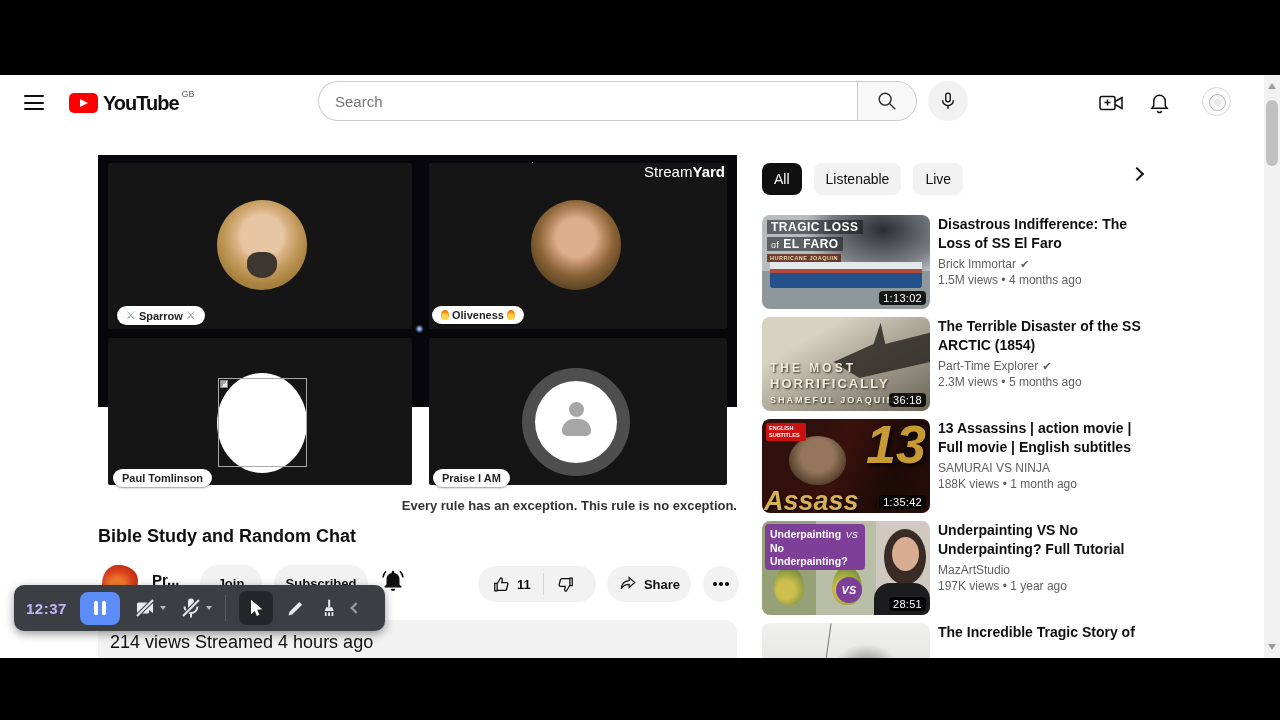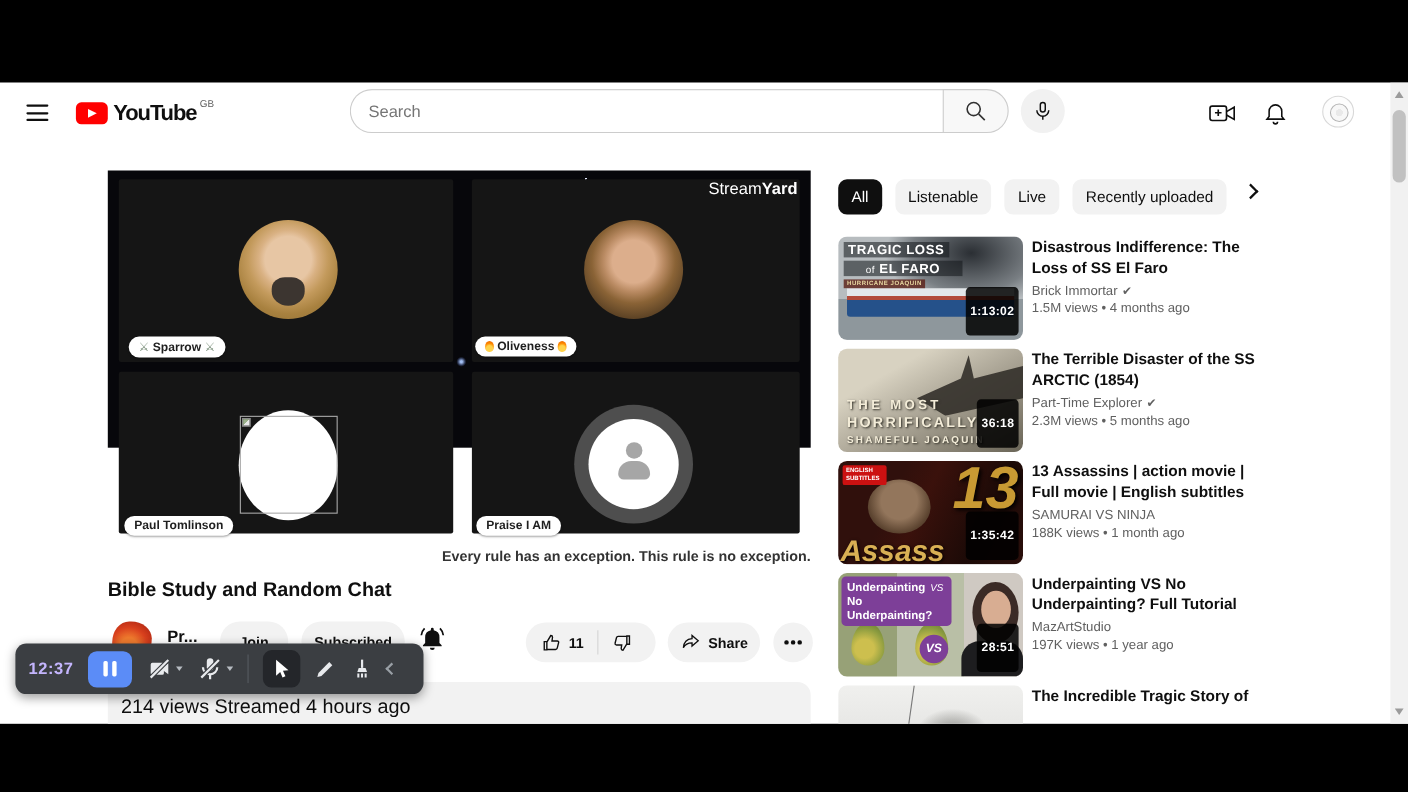--- a/index.html
+++ b/index.html
@@ -137,33 +137,33 @@
     border-right:2px solid #0f0f0f; border-top:2px solid #0f0f0f; transform:rotate(45deg); cursor:pointer; }
   .vrow { position:absolute; left:762px; width:380px; height:94px; cursor:pointer; }
   .thumb { position:absolute; left:0; top:0; width:168px; height:94px; border-radius:8px;
     overflow:hidden; background:#ddd; }
   .vinfo { position:absolute; left:176px; top:0; width:204px; }
   .vt { font-size:14px; font-weight:bold; color:#0f0f0f; line-height:19px; }
   .vc { font-size:12px; color:#606060; margin-top:4px; display:flex; align-items:center; gap:4px; }
   .verify { font-size:11px; color:#606060; font-family:"DejaVu Sans",sans-serif; }
   .vm { font-size:12px; color:#606060; margin-top:2px; }
   .duration { position:absolute; right:4px; bottom:4px; background:rgba(0,0,0,.85); color:#fff;
-    font-size:11px; font-weight:bold; padding:16px 4px; border-radius:4px; letter-spacing:.3px; }
+    font-size:11px; font-weight:normal; padding:1px 4px; border-radius:4px; letter-spacing:.3px; }
   .hide-empty:empty { display:none; }
 
   
   .t1 { background:
     radial-gradient(100px 64px at 72% 16%, rgba(35,39,44,.95), rgba(70,76,82,.55) 55%, transparent 78%),
     linear-gradient(#b7bcbf 0 60%, #8e979c 60% 100%); }
   .t1-ship { position:absolute; left:8px; right:8px; top:50%; height:28%;
     background:linear-gradient(#e3e7ea 0 28%, #b24a3a 28% 42%, #25518a 42% 100%); border-radius:0 0 3px 3px; }
   .t1-l1 { position:absolute; left:5px; top:5px; font-size:12px; font-weight:bold; color:#fff;
     background:rgba(18,22,26,.55); padding:0 4px; letter-spacing:.5px; }
   .t1-l2 { position:absolute; left:5px; top:22px; font-size:12px; font-weight:bold; color:#fff;
-    background:rgba(18,22,26,.55); padding:0 20px; letter-spacing:.5px; }
+    background:rgba(18,22,26,.55); padding:0 4px; letter-spacing:.5px; }
   .t1-l2 .of { font-size:9px; font-weight:normal; }
   .t1-l3 { position:absolute; left:5px; top:39px; font-size:5.5px; font-weight:bold; color:#e8d8a0;
     background:rgba(90,30,20,.8); padding:1px 3px; letter-spacing:.5px; }
   
   .t2 { background:linear-gradient(150deg,#d8d2c1 0 25%, #a9a394 55%, #6a6557 100%);text-align:right; }
   .t2-ship { position:absolute; left:30%; top:6%; width:70%; height:60%;
     background:#33302a; clip-path:polygon(18% 70%, 52% 38%, 58% 0, 62% 38%, 100% 18%, 100% 70%, 40% 98%); opacity:.9; }
   .t2 div.txt { position:absolute; left:8px; color:#f3ecd8; font-weight:bold;
     text-shadow:1px 1px 2px #2a2820; }
   .t2-l1 { bottom:36px; font-size:12px; letter-spacing:3px; }
@@ -377,21 +377,20 @@
         <path d="M7 17h2.2v4.5H7z M11 17h2.2v4.5H11z M15 17h2.2v4.5H15z" fill="#e8eaed"></path>
         </svg>
     </div>
     <span class="chev-l"></span>
   </div>
 
   <div class="chips">
     <div class="chip sel">All</div>
     <div class="chip">Listenable</div>
     <div class="chip">Live</div>
-    <div class="chip">Recently uploaded</div>
   </div>
   <div class="chips-next"></div>
 
   <div class="vrow" style="top:140px">
     <div class="thumb t1">
       <div class="t1-ship"></div>
       <div class="t1-l1">TRAGIC LOSS</div>
       <div class="t1-l2"><span class="of">of</span> <span>EL FARO</span></div>
       <div class="t1-l3">HURRICANE JOAQUIN</div>
       <div class="duration hide-empty">1:13:02</div>

